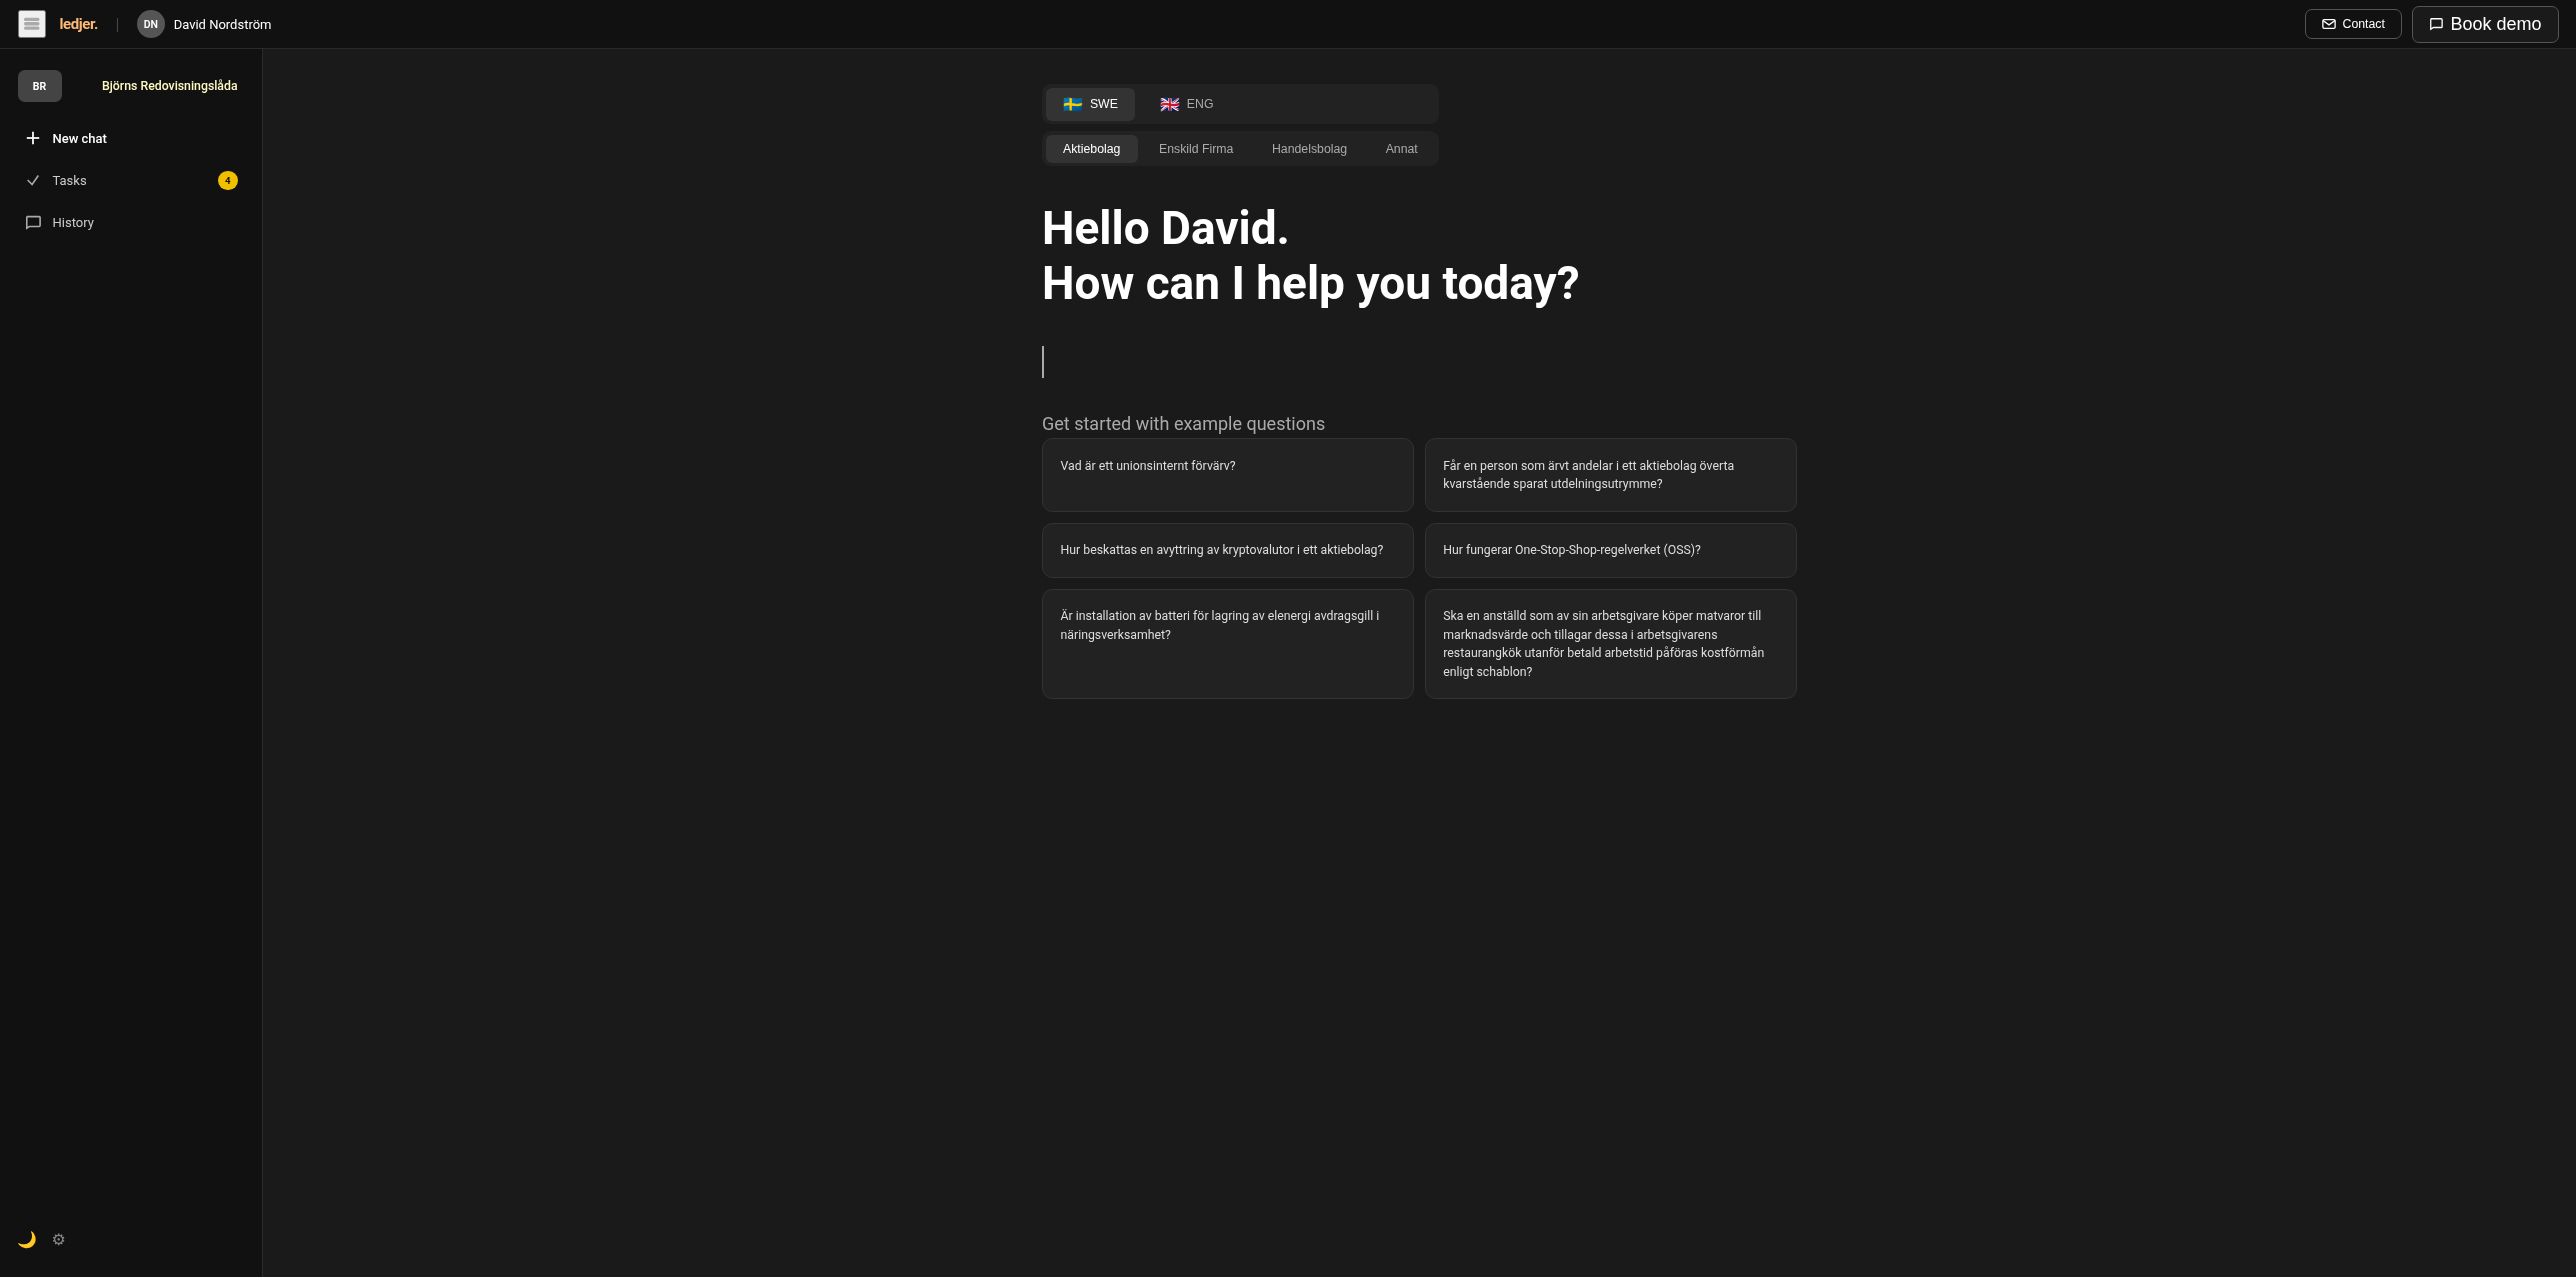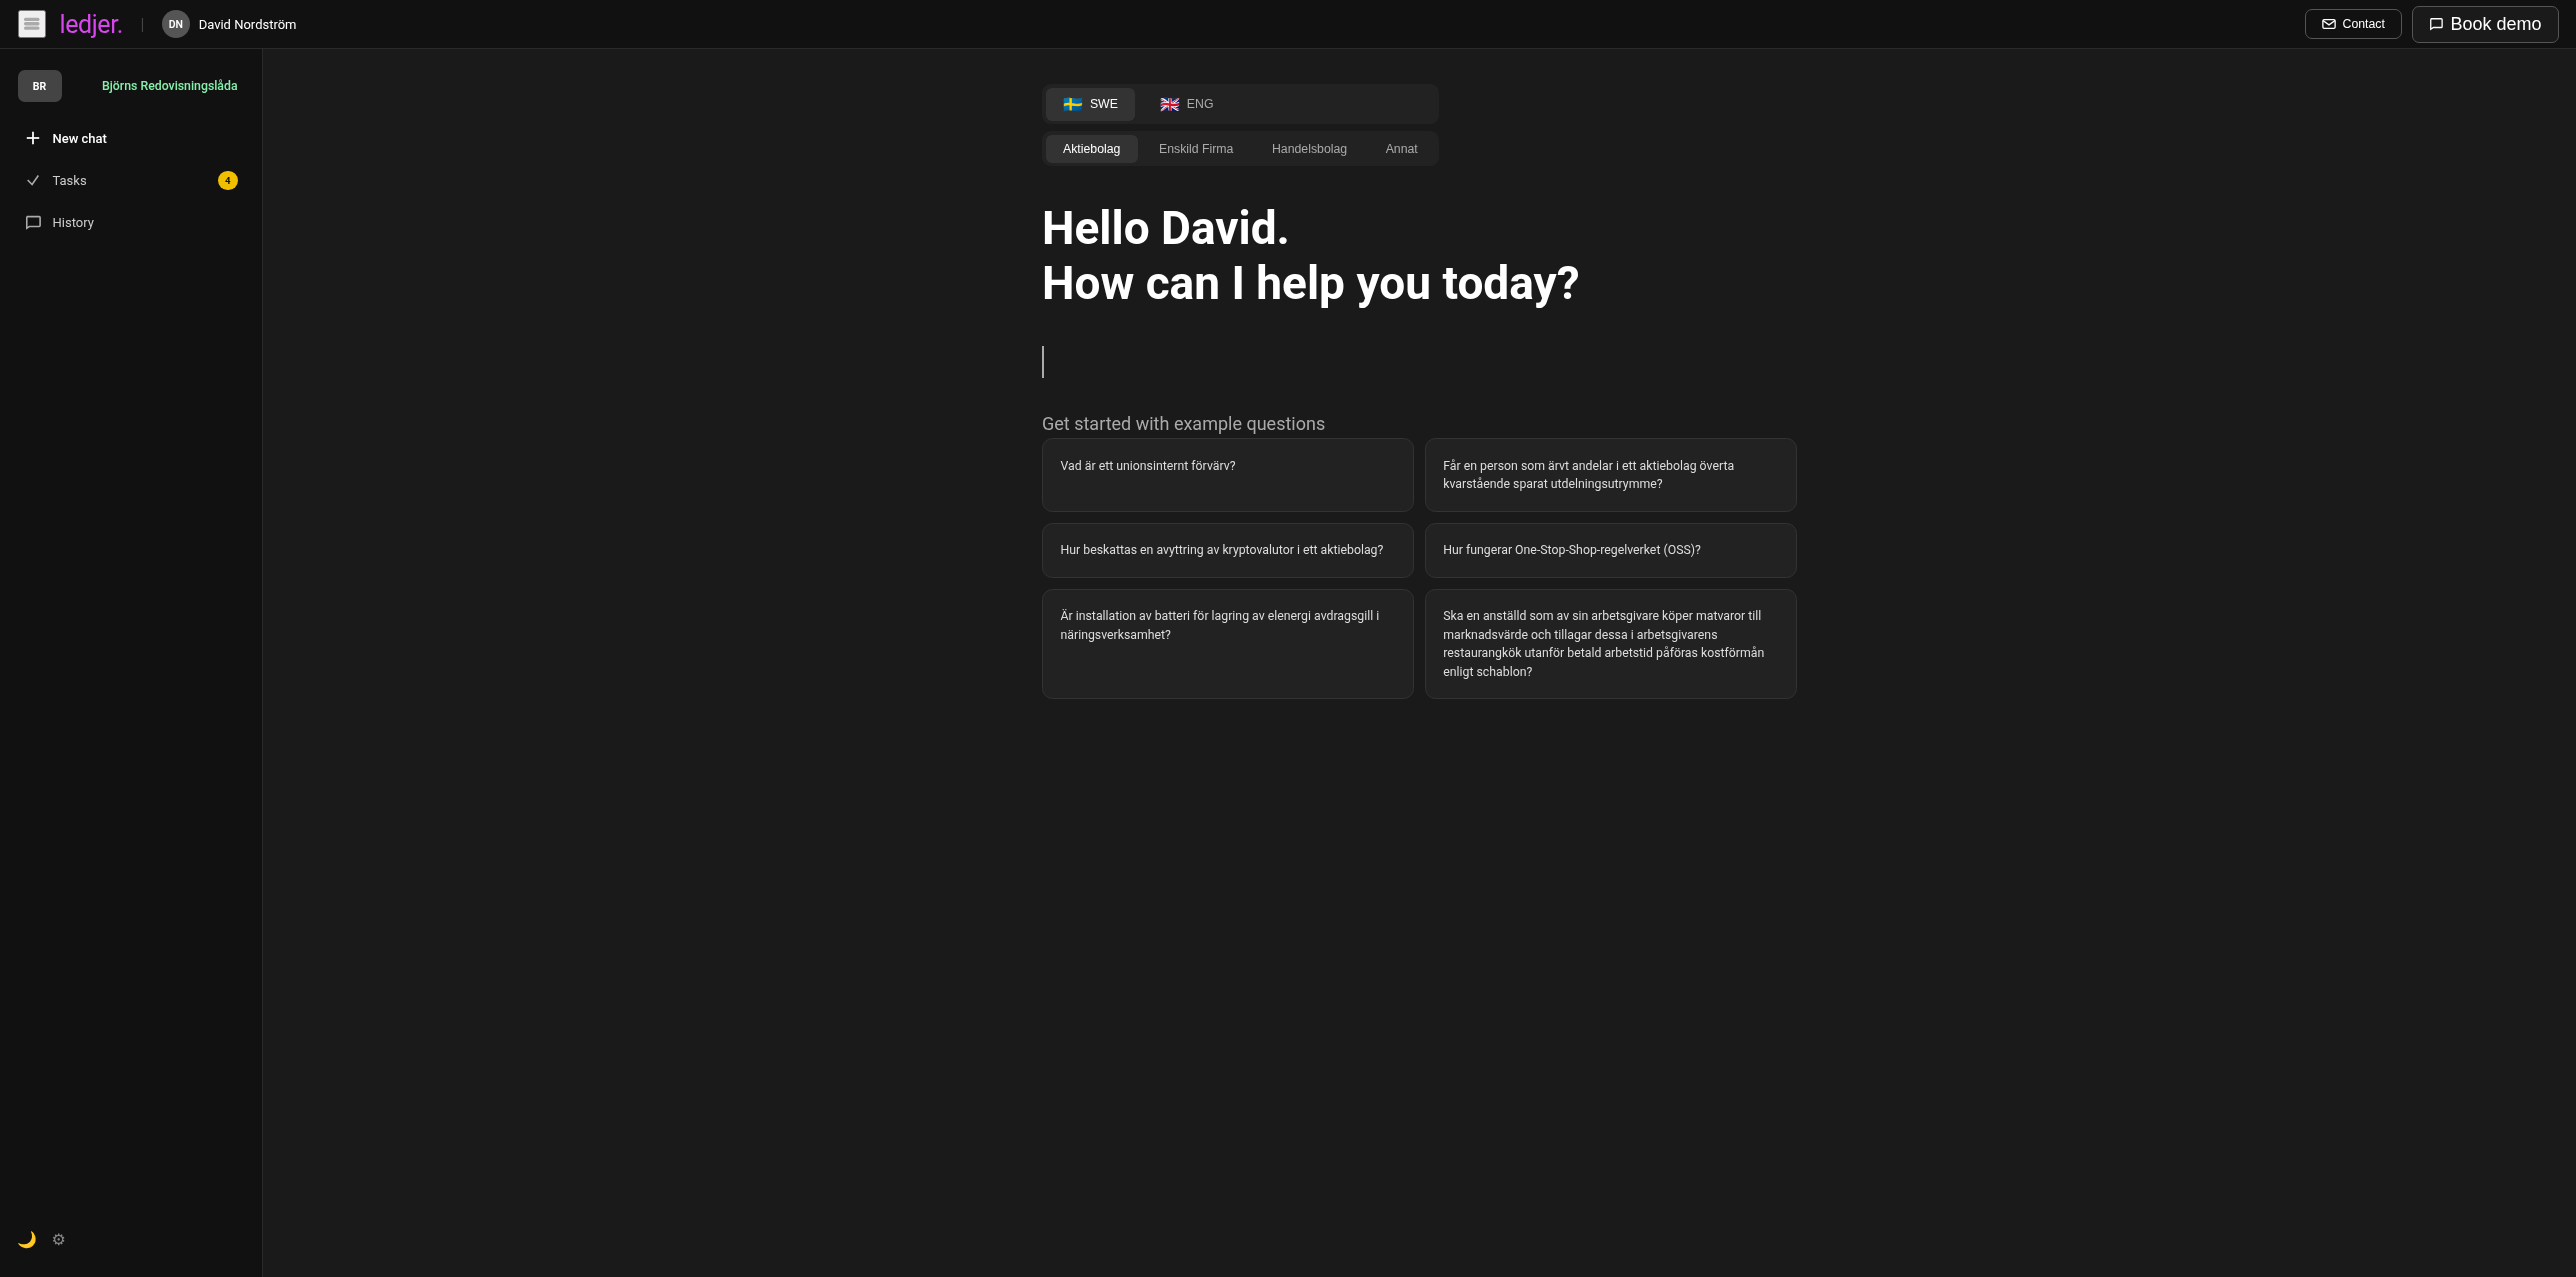--- a/index.html
+++ b/index.html
@@ -27,23 +27,23 @@
     .navbar-toggle {
       cursor: pointer;
       color: #aaa;
       display: flex;
       align-items: center;
       justify-content: center;
       width: 28px;
       height: 28px;
     }
     .navbar-logo {
-      font-size: 25px;
-      font-weight: 400;
-      color: #d946ef;
+      font-size: 15px;
+      font-weight: 700;
+      color: #fdba74;
       letter-spacing: -0.4px;
     }
     .navbar-divider {
       color: #444;
       font-size: 16px;
       margin: 0 3.5px;
     }
     .navbar-user {
       display: flex;
       align-items: center;
@@ -126,21 +126,21 @@
       background: #444;
       display: flex;
       align-items: center;
       justify-content: center;
       font-size: 10.5px;
       font-weight: 700;
       color: #fff;
     }
     .sidebar-company-name {
       font-size: 12.3px;
-      color: #86efac;
+      color: #fef9c3;
       font-weight: 500;
       padding-left: 30px;
     }
     .sidebar-nav {
       display: flex;
       flex-direction: column;
       gap: 3.5px;
       padding: 0 10.5px;
     }
     .sidebar-nav-item {

